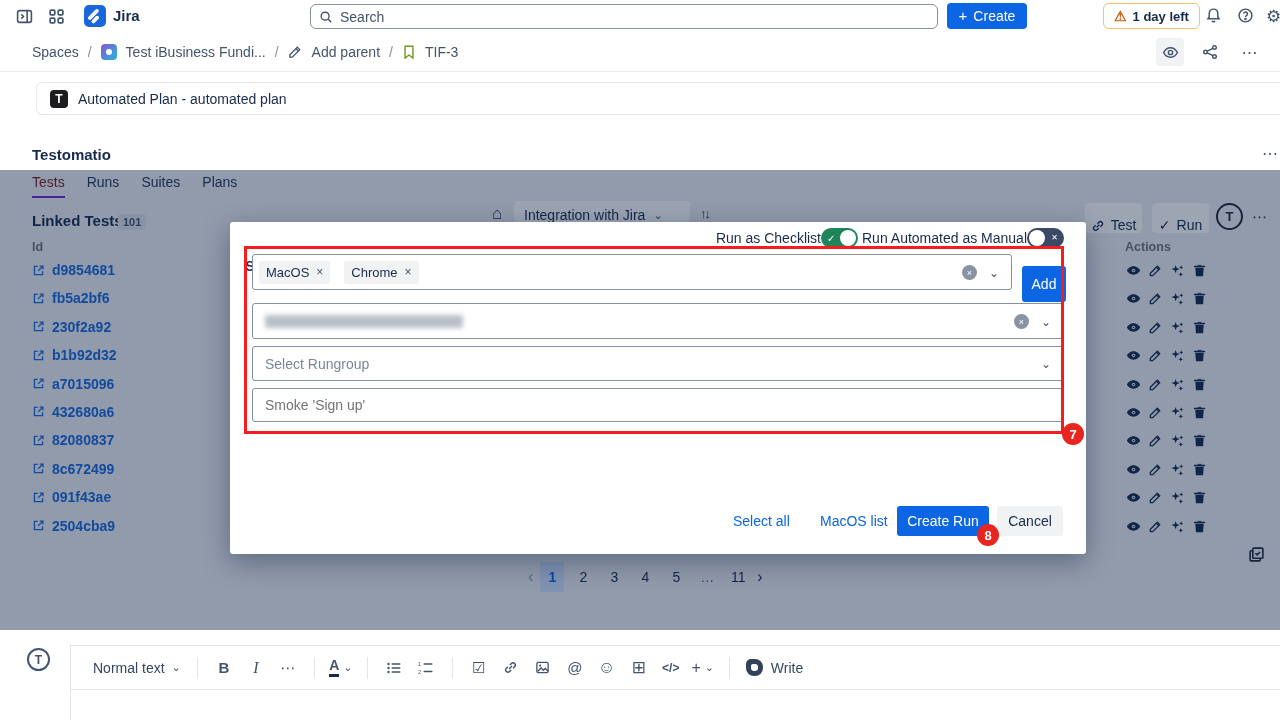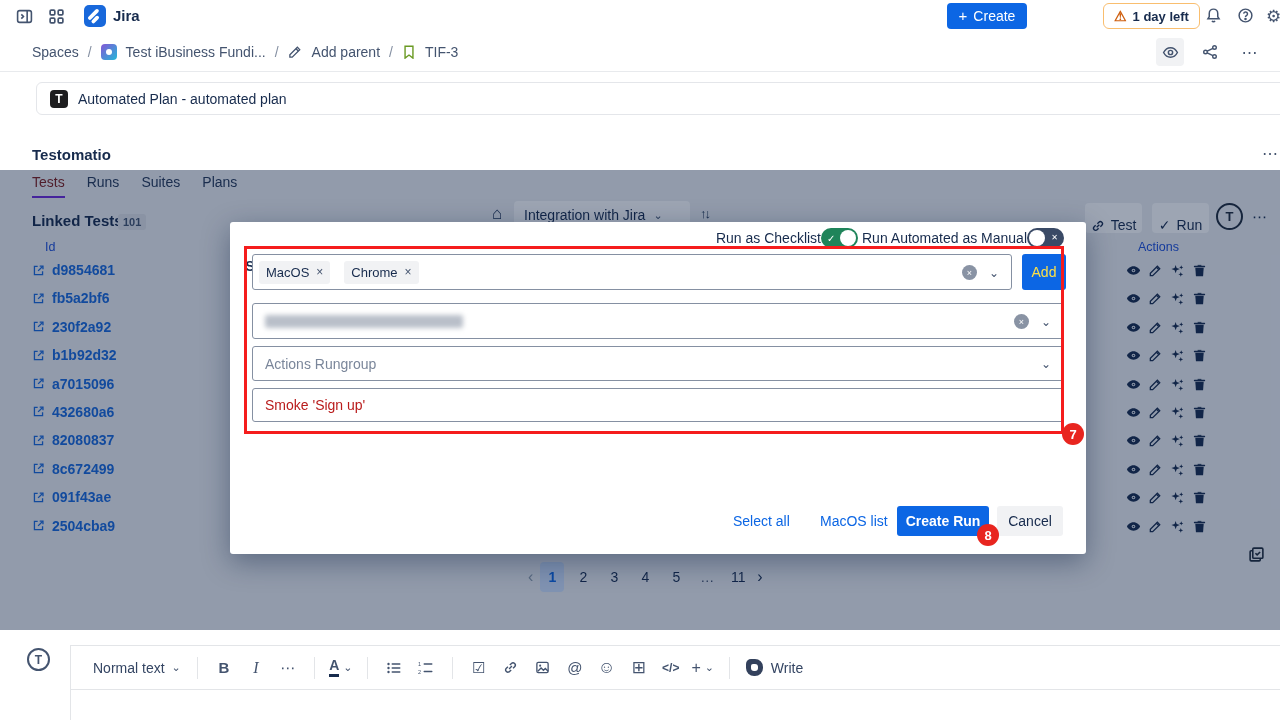--- a/index.html
+++ b/index.html
@@ -45,21 +45,21 @@
   .tab { padding-bottom:6px; cursor:pointer; }
   .tab.active { color:#7f1d1d; border-bottom:2px solid #6d28d9; font-weight:400; }
   .lt-label { position:absolute; left:32px; top:42px; font-size:15px; font-weight:600; color:#172B4D; }
   .lt-count { position:absolute; left:118px; top:44px; background:#DFE1E6; border-radius:3px; font-size:11px; font-weight:600; color:#44546F; padding:2px 5px; }
   .home-ico { position:absolute; left:492px; top:34px; font-size:17px; color:#172B4D; cursor:pointer; }
   .proj-dd { position:absolute; left:514px; top:31px; width:176px; height:28px; background:#fff; border-radius:4px; display:flex; align-items:center; gap:8px; padding:0 10px; font-size:14px; color:#172B4D; cursor:pointer; }
   .sort-ico { position:absolute; left:700px; top:36px; font-size:13px; letter-spacing:-2px; color:#172B4D; cursor:pointer; }
   .wbtn { position:absolute; top:33px; height:30px; background:#fff; border-radius:4px; display:flex; align-items:flex-end; justify-content:center; gap:6px; font-size:14px; color:#172B4D; cursor:pointer; }
   .t-circle { position:absolute; left:1216px; top:33px; width:27px; height:27px; border:2px solid #1E2A3A; border-radius:50%; display:flex; align-items:center; justify-content:center; font-size:13px; font-weight:bold; color:#1E2A3A; cursor:pointer; }
   .w-more { position:absolute; left:1252px; top:38px; font-size:15px; color:#172B4D; letter-spacing:1px; cursor:pointer; }
-  .col-h { position:absolute; top:70px; font-size:12.5px; font-weight:normal; color:#1d4ed8;margin-left:13px; }
+  .col-h { position:absolute; top:70px; font-size:12.5px; font-weight:bold; color:#737373; }
   .rows { position:absolute; left:0; top:88px; width:1280px; }
   .trow { height:28.4px; position:relative; }
   .id-cell { position:absolute; left:32px; top:4px; display:flex; align-items:center; gap:7px; color:#1868DB; font-weight:bold; font-size:14px; cursor:pointer; }
   .acts { position:absolute; left:1126px; top:5px; display:flex; gap:7px; color:#172B4D; }
   .acts span { width:15px; height:15px; cursor:pointer; }
   .pagination { position:absolute; left:528px; top:392px; display:flex; align-items:center; gap:7px; font-size:14px; color:#172B4D; }
   .pg { min-width:24px; height:30px; display:flex; align-items:center; justify-content:center; border-radius:4px; cursor:pointer; }
   .pg.active { background:#CFE1FD; color:#0C66E4; font-weight:600; }
   .pg.ellipsis { color:#44546F; cursor:default; }
   .pg-prev { color:#8C9BAB; font-size:16px; cursor:pointer; }
@@ -76,28 +76,28 @@
   .knob { position:absolute; top:2px; width:16px; height:16px; border-radius:50%; background:#fff; }
   .toggle.on .knob { right:2px; } .toggle.off .knob { left:2px; }
   .tg-glyph { position:absolute; top:3.5px; font-size:10px; color:#fff; line-height:1.3; }
   .toggle.on .tg-glyph { left:6px; } .toggle.off .tg-glyph { right:6px; }
   .m-input { position:absolute; left:22px; border:1px solid #8590A2; border-radius:3px; background:#fff; }
   .row1 { top:32px; width:760px; height:36px; display:flex; align-items:center; padding:0 6px; gap:6px; }
   .tag { background:#F1F2F4; border-radius:3px; padding:4px 7px; font-size:13px; color:#172B4D; display:flex; align-items:center; gap:7px; }
   .tag .x { color:#44546F; font-size:12px; cursor:pointer; }
   .clear-x { position:absolute; width:15px; height:15px; border-radius:50%; background:#8993A4; color:#fff; font-size:9px; display:flex; align-items:center; justify-content:center; cursor:pointer; }
   .chev { position:absolute; color:#44546F; font-size:12px; cursor:pointer; }
-  .add-btn { position:absolute; left:792px; top:32px; width:44px; height:36px; background:#0C66E4; color:#fde047; font-size:14px; border-radius:3px; display:flex; align-items:center; justify-content:center; cursor:pointer; }
+  .add-btn { position:absolute; left:792px; top:44px; width:44px; height:36px; background:#0C66E4; color:#ffffff; font-size:14px; border-radius:3px; display:flex; align-items:center; justify-content:center; cursor:pointer; }
   .row2 { top:81px; width:812px; height:36px; }
   .blurbar { position:absolute; left:12px; top:11px; width:198px; height:13px; background:#B9BFC9; border-radius:2px; filter:blur(2.5px); }
   .row3 { top:124px; width:812px; height:35px; display:flex; align-items:center; padding:0 12px; font-size:14px; color:#7A869A; }
-  .row4 { top:166px; width:812px; height:34px; display:flex; align-items:center; padding:0 12px; font-size:14px; color:#b91c1c; }
+  .row4 { top:166px; width:812px; height:34px; display:flex; align-items:center; padding:0 12px; font-size:14px; color:#737373; }
   .m-link { position:absolute; top:291px; font-size:14px; font-weight:500; color:#0C66E4; cursor:pointer; }
   .m-btn { position:absolute; top:284px; height:30px; border-radius:3px; font-size:14px; display:flex; align-items:center; justify-content:center; cursor:pointer; }
-  .create-run { left:667px; width:92px; background:#0C66E4; color:#fff; font-weight:700; }
+  .create-run { left:667px; width:92px; background:#0C66E4; color:#fff; font-weight:400; }
   .cancel { left:767px; width:66px; background:#F1F2F4; color:#172B4D; }
 
   
   .red-rect { position:absolute; left:244px; top:246px; width:820px; height:188px; border:3px solid #F51D1D; z-index:12; pointer-events:none; }
   .badge { position:absolute; width:22px; height:22px; border-radius:50%; background:#E8251F; color:#fff; font-size:13px; font-weight:bold; display:flex; align-items:center; justify-content:center; z-index:13; }
   .badge.b7 { left:1062px; top:423px; }
   .badge.b8 { left:977px; top:524px; }
 
   
   .ed-logo { position:absolute; left:27px; top:648px; width:23px; height:23px; border:2px solid #44546F; border-radius:50%; display:flex; align-items:center; justify-content:center; font-size:12px; font-weight:bold; color:#44546F; }
@@ -135,20 +135,29 @@
   </span>
   <span class="jira-logo">
     <svg viewBox="0 0 16 16">
         <g fill="#fff" transform="rotate(-45 8 8)">
           <rect x="3" y="5" width="10" height="2.7" rx="1.35"></rect>
           <rect x="3" y="8.6" width="6.6" height="2.7" rx="1.35"></rect>
         </g>
       </svg>
   </span>
   <span class="jira-name">Jira</span>
+  <div class="searchbox">
+    <span>
+      <svg width="14" height="14" viewBox="0 0 16 16" fill="none" stroke="#44546F" stroke-width="1.6">
+          <circle cx="7" cy="7" r="4.5"></circle>
+          <line x1="10.5" y1="10.5" x2="14" y2="14"></line>
+        </svg>
+    </span>
+    <span>Search</span>
+  </div>
   <div class="create-btn">
     <span class="plus">+</span>
     <span>Create</span>
   </div>
   <div class="trial-pill">
     <span class="warn-glyph">⚠</span>
     <span>1 day left</span>
   </div>
   <span class="glyph-btn" style="left:1205px; top:7px">
     <svg width="17" height="17" viewBox="0 0 16 16" fill="none" stroke="#44546F" stroke-width="1.4">
@@ -717,21 +726,21 @@
   </div>
   <div class="add-btn">Add</div>
 
   <div class="m-input row2">
     <span class="blurbar"></span>
     <span class="clear-x" style="right:34px; top:10px;">×</span>
     <span class="chev" style="right:12px; top:11px;">⌄</span>
   </div>
 
   <div class="m-input row3">
-    <span>Actions Rungroup</span>
+    <span>Select Rungroup</span>
     <span class="chev" style="right:12px; top:10px;">⌄</span>
   </div>
 
   <div class="m-input row4">
     <span>Smoke 'Sign up'</span>
   </div>
 
   <span class="m-link" style="left:503px">Select all</span>
   <span class="m-link" style="left:590px">MacOS list</span>
   <div class="m-btn create-run">Create Run</div>

